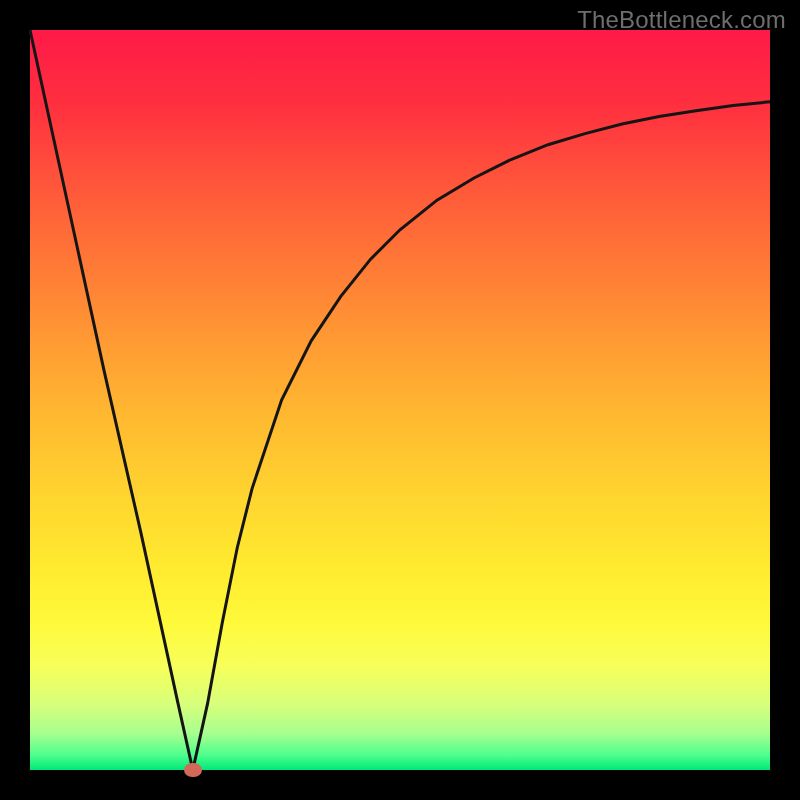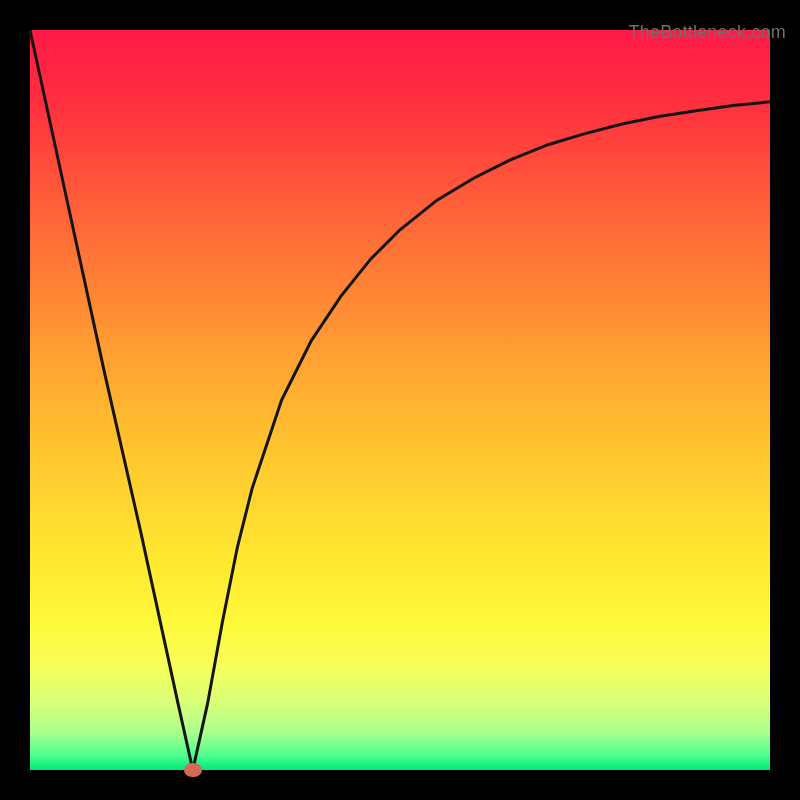--- a/index.html
+++ b/index.html
@@ -29,24 +29,24 @@
       #fff93a 80%,
       #f7ff5a 86%,
       #d8ff7a 91%,
       #a8ff8e 95%,
       #4eff8e 98%,
       #00e878 100%
     );
   }
   .watermark {
     position: absolute;
-    top: 22px;
+    top: 6px;
     right: 14px;
     color: #6e6e6e;
-    font-size: 18px;
+    font-size: 24px;
     letter-spacing: 0.2px;
     font-weight: 500;
     user-select: none;
   }
   svg.curve {
     position: absolute;
     left: 0;
     top: 0;
     width: 740px;
     height: 740px;

